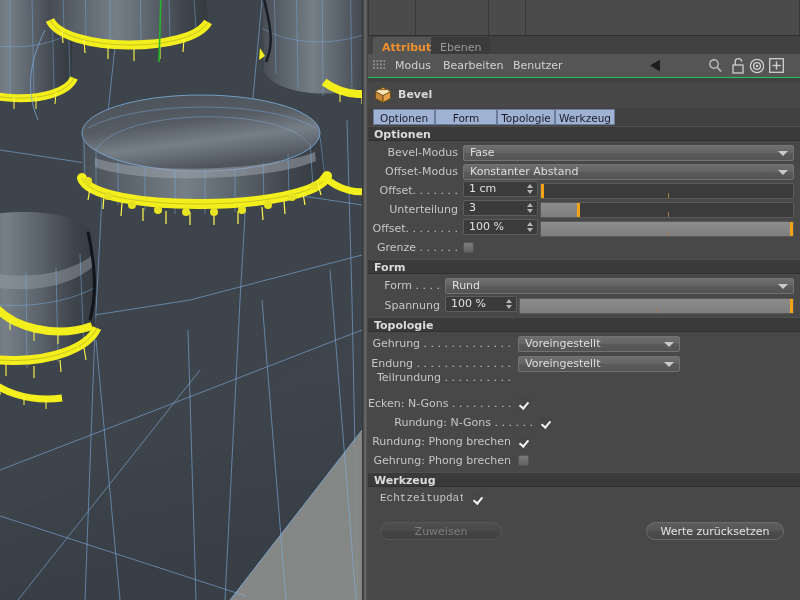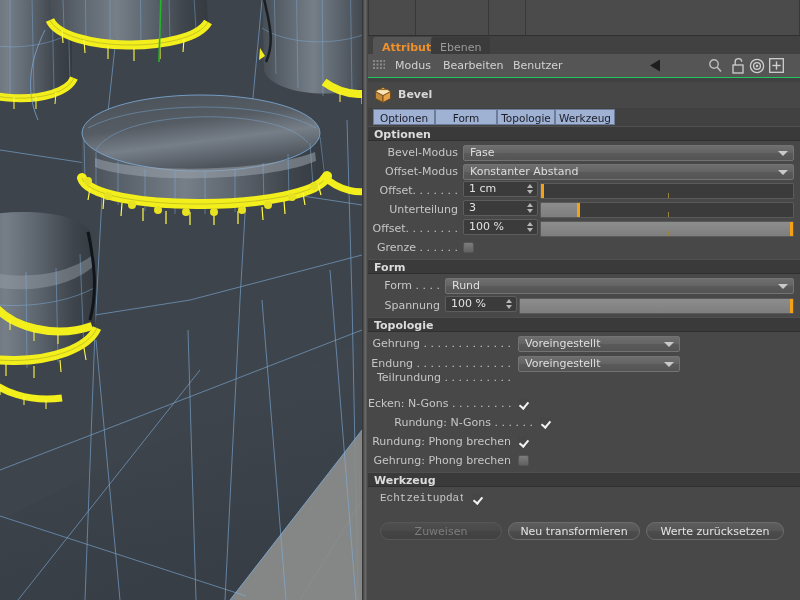--- a/index.html
+++ b/index.html
@@ -681,19 +681,18 @@
 
       <div class="sect-head" style="top:346px;">Werkzeug</div>
 
       <div class="row" style="top:363px;font-family:Liberation Mono, monospace;">
         <div class="lbl" style="left:0;width:95px;text-align:left;padding-left:12px;box-sizing:border-box;">Echtzeitupdate</div>
         <div class="cbx on" style="left:104px;"></div>
       </div>
 
       <div class="row" style="top:383px;height:22px;margin-top:12px;">
         <div class="btn disabled" style="left:12px;top:1px;width:122px;">Zuweisen</div>
-        <div class="btn" style="left:140px;top:1px;width:132px;">Neu transformieren</div>
         <div class="btn" style="left:278px;top:1px;width:138px;">Werte zurücksetzen</div>
       </div>
 
     </div>
   </div>
 </div>
 
 </body></html>

